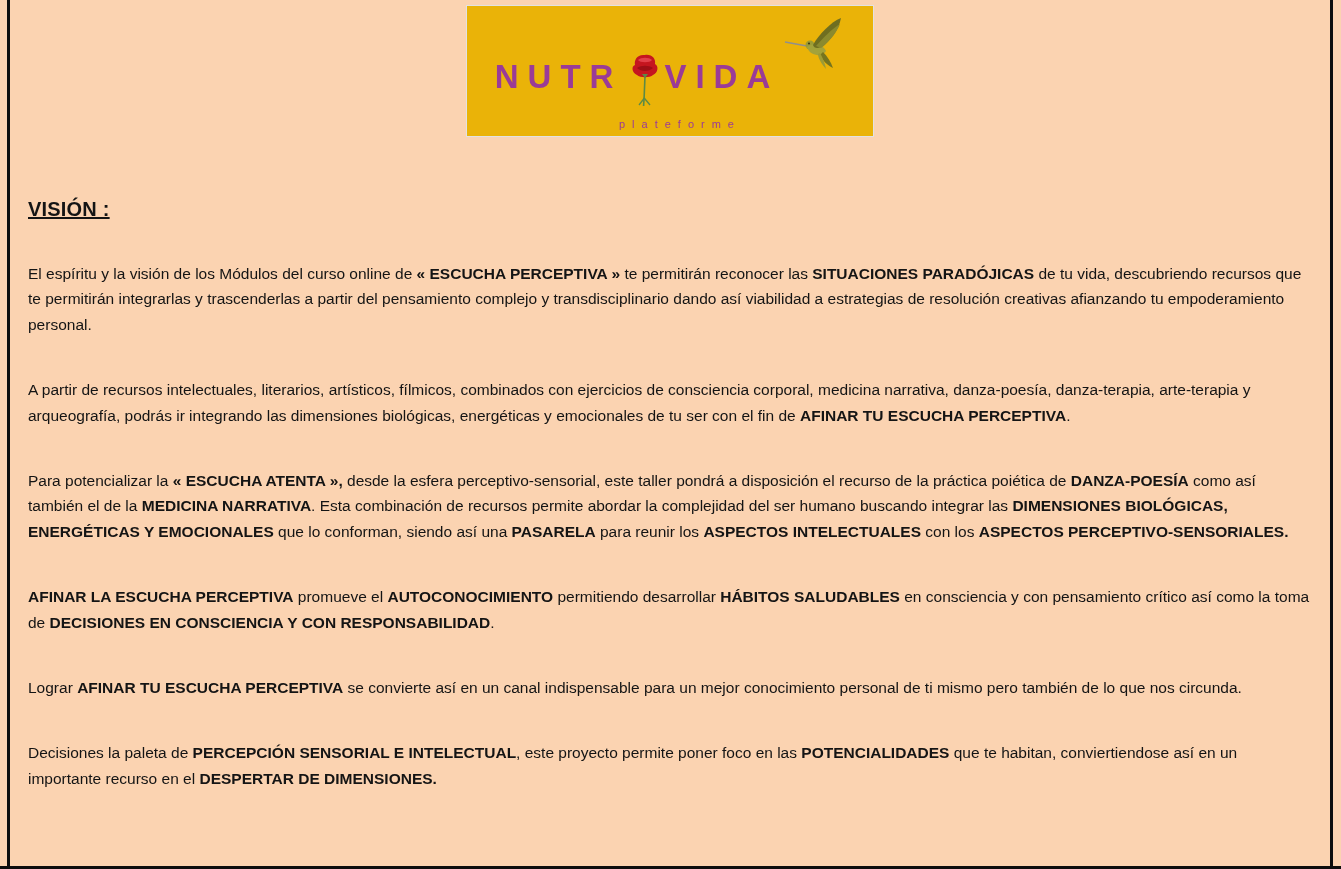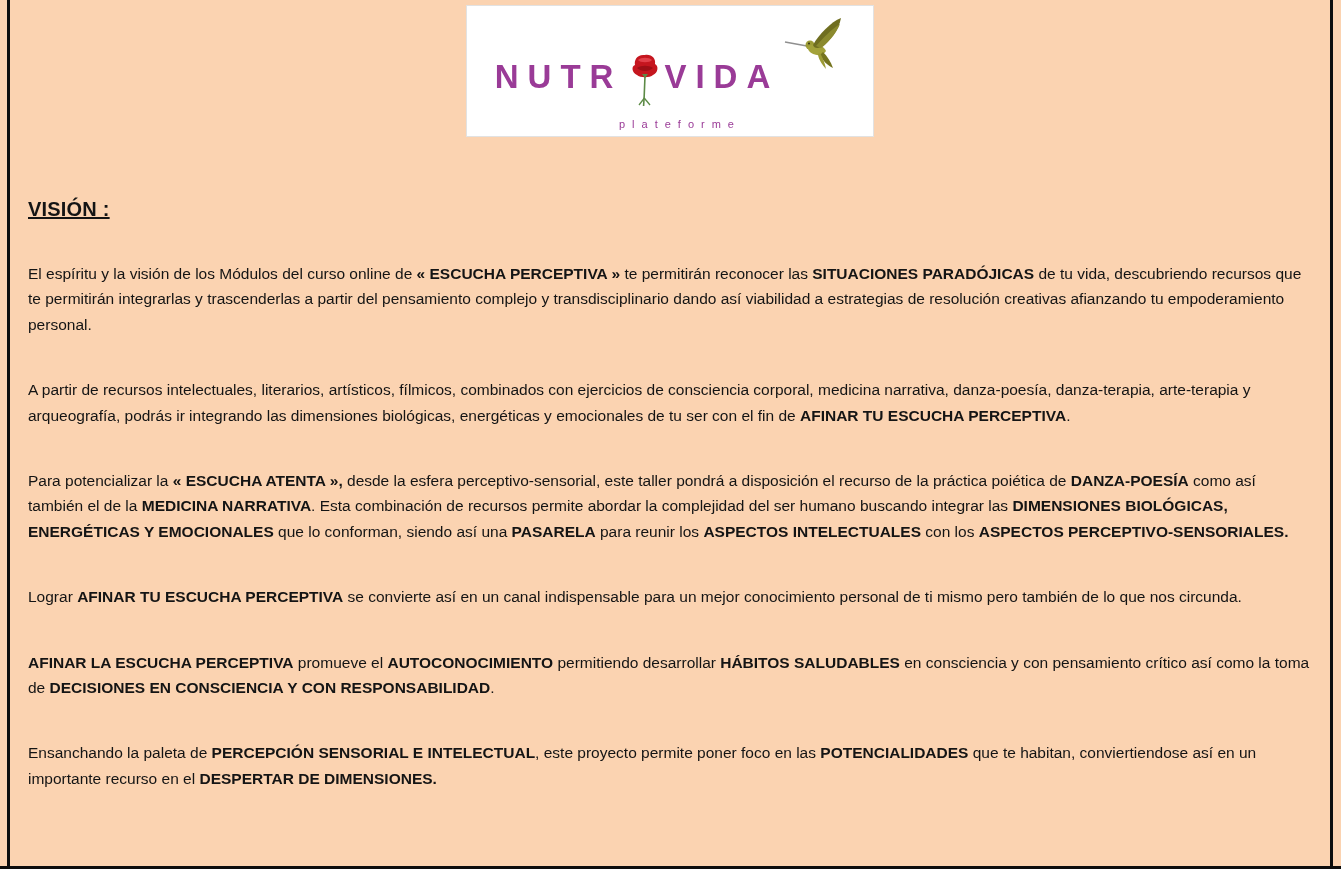--- a/index.html
+++ b/index.html
@@ -22,21 +22,21 @@
   .rule-h.bottom {
     position: absolute;
     left: 0; right: 0; bottom: 0;
     height: 3px;
     background: #0d0d0d;
   }
   .logo-box {
     position: absolute;
     left: 466px; top: 5px;
     width: 408px; height: 132px;
-    background: #ffffff;
+    background: #eab308;
     border: 1px solid #e2e2e2;
   }
   .logo-inner {
     position: absolute;
     left: 0; top: 0; right: 0; bottom: 0;
     display: flex;
     flex-direction: column;
     align-items: center;
     justify-content: center;
     padding-top: 14px;
@@ -129,17 +129,17 @@
     <div class="logo-sub">plateforme</div>
   </div>
 </div>
 
 <div class="content">
   <div class="heading">VISIÓN :</div>
   <div>
       <p class="para"><span>El espíritu y la visión de los Módulos del curso online de </span><span class="b">« ESCUCHA PERCEPTIVA »</span><span> te permitirán reconocer las </span><span class="b">SITUACIONES PARADÓJICAS</span><span> de tu vida, descubriendo recursos que te permitirán integrarlas y trascenderlas a partir del pensamiento complejo y transdisciplinario dando así viabilidad a estrategias de resolución creativas afianzando tu empoderamiento personal.</span></p>
       <p class="para"><span>A partir de recursos intelectuales, literarios, artísticos, fílmicos, combinados con ejercicios de consciencia corporal, medicina narrativa, danza-poesía, danza-terapia, arte-terapia y arqueografía, podrás ir integrando las dimensiones biológicas, energéticas y emocionales de tu ser con el fin de </span><span class="b">AFINAR TU ESCUCHA PERCEPTIVA</span><span>.</span></p>
       <p class="para"><span>Para potencializar la </span><span class="b">« ESCUCHA ATENTA »,</span><span> desde la esfera perceptivo-sensorial, este taller pondrá a disposición el recurso de la práctica poiética de </span><span class="b">DANZA-POESÍA</span><span> como así también el de la </span><span class="b">MEDICINA NARRATIVA</span><span>. Esta combinación de recursos permite abordar la complejidad del ser humano buscando integrar las </span><span class="b">DIMENSIONES BIOLÓGICAS, ENERGÉTICAS Y EMOCIONALES</span><span> que lo conforman, siendo así una </span><span class="b">PASARELA</span><span> para reunir los </span><span class="b">ASPECTOS INTELECTUALES</span><span> con los </span><span class="b">ASPECTOS PERCEPTIVO-SENSORIALES.</span></p>
+      <p class="para"><span class="b">AFINAR LA ESCUCHA PERCEPTIVA</span><span> promueve el </span><span class="b">AUTOCONOCIMIENTO</span><span> permitiendo desarrollar </span><span class="b">HÁBITOS SALUDABLES</span><span> en consciencia y con pensamiento crítico así como la toma de </span><span class="b">DECISIONES EN CONSCIENCIA Y CON RESPONSABILIDAD</span><span>.</span></p>
       <p class="para"><span>Lograr </span><span class="b">AFINAR TU ESCUCHA PERCEPTIVA</span><span> se convierte así en un canal indispensable para un mejor conocimiento personal de ti mismo pero también de lo que nos circunda.</span></p>
-      <p class="para"><span class="b">AFINAR LA ESCUCHA PERCEPTIVA</span><span> promueve el </span><span class="b">AUTOCONOCIMIENTO</span><span> permitiendo desarrollar </span><span class="b">HÁBITOS SALUDABLES</span><span> en consciencia y con pensamiento crítico así como la toma de </span><span class="b">DECISIONES EN CONSCIENCIA Y CON RESPONSABILIDAD</span><span>.</span></p>
-      <p class="para"><span>Ensanchando la paleta de </span><span class="b">PERCEPCIÓN SENSORIAL E INTELECTUAL</span><span>, este proyecto permite poner foco en las </span><span class="b">POTENCIALIDADES</span><span> que te habitan, conviertiendose así en un importante recurso en el </span><span class="b">DESPERTAR DE DIMENSIONES.</span></p>
+      <p class="para"><span>Decisiones la paleta de </span><span class="b">PERCEPCIÓN SENSORIAL E INTELECTUAL</span><span>, este proyecto permite poner foco en las </span><span class="b">POTENCIALIDADES</span><span> que te habitan, conviertiendose así en un importante recurso en el </span><span class="b">DESPERTAR DE DIMENSIONES.</span></p>
     </div>
 </div>
 
 </body></html>

